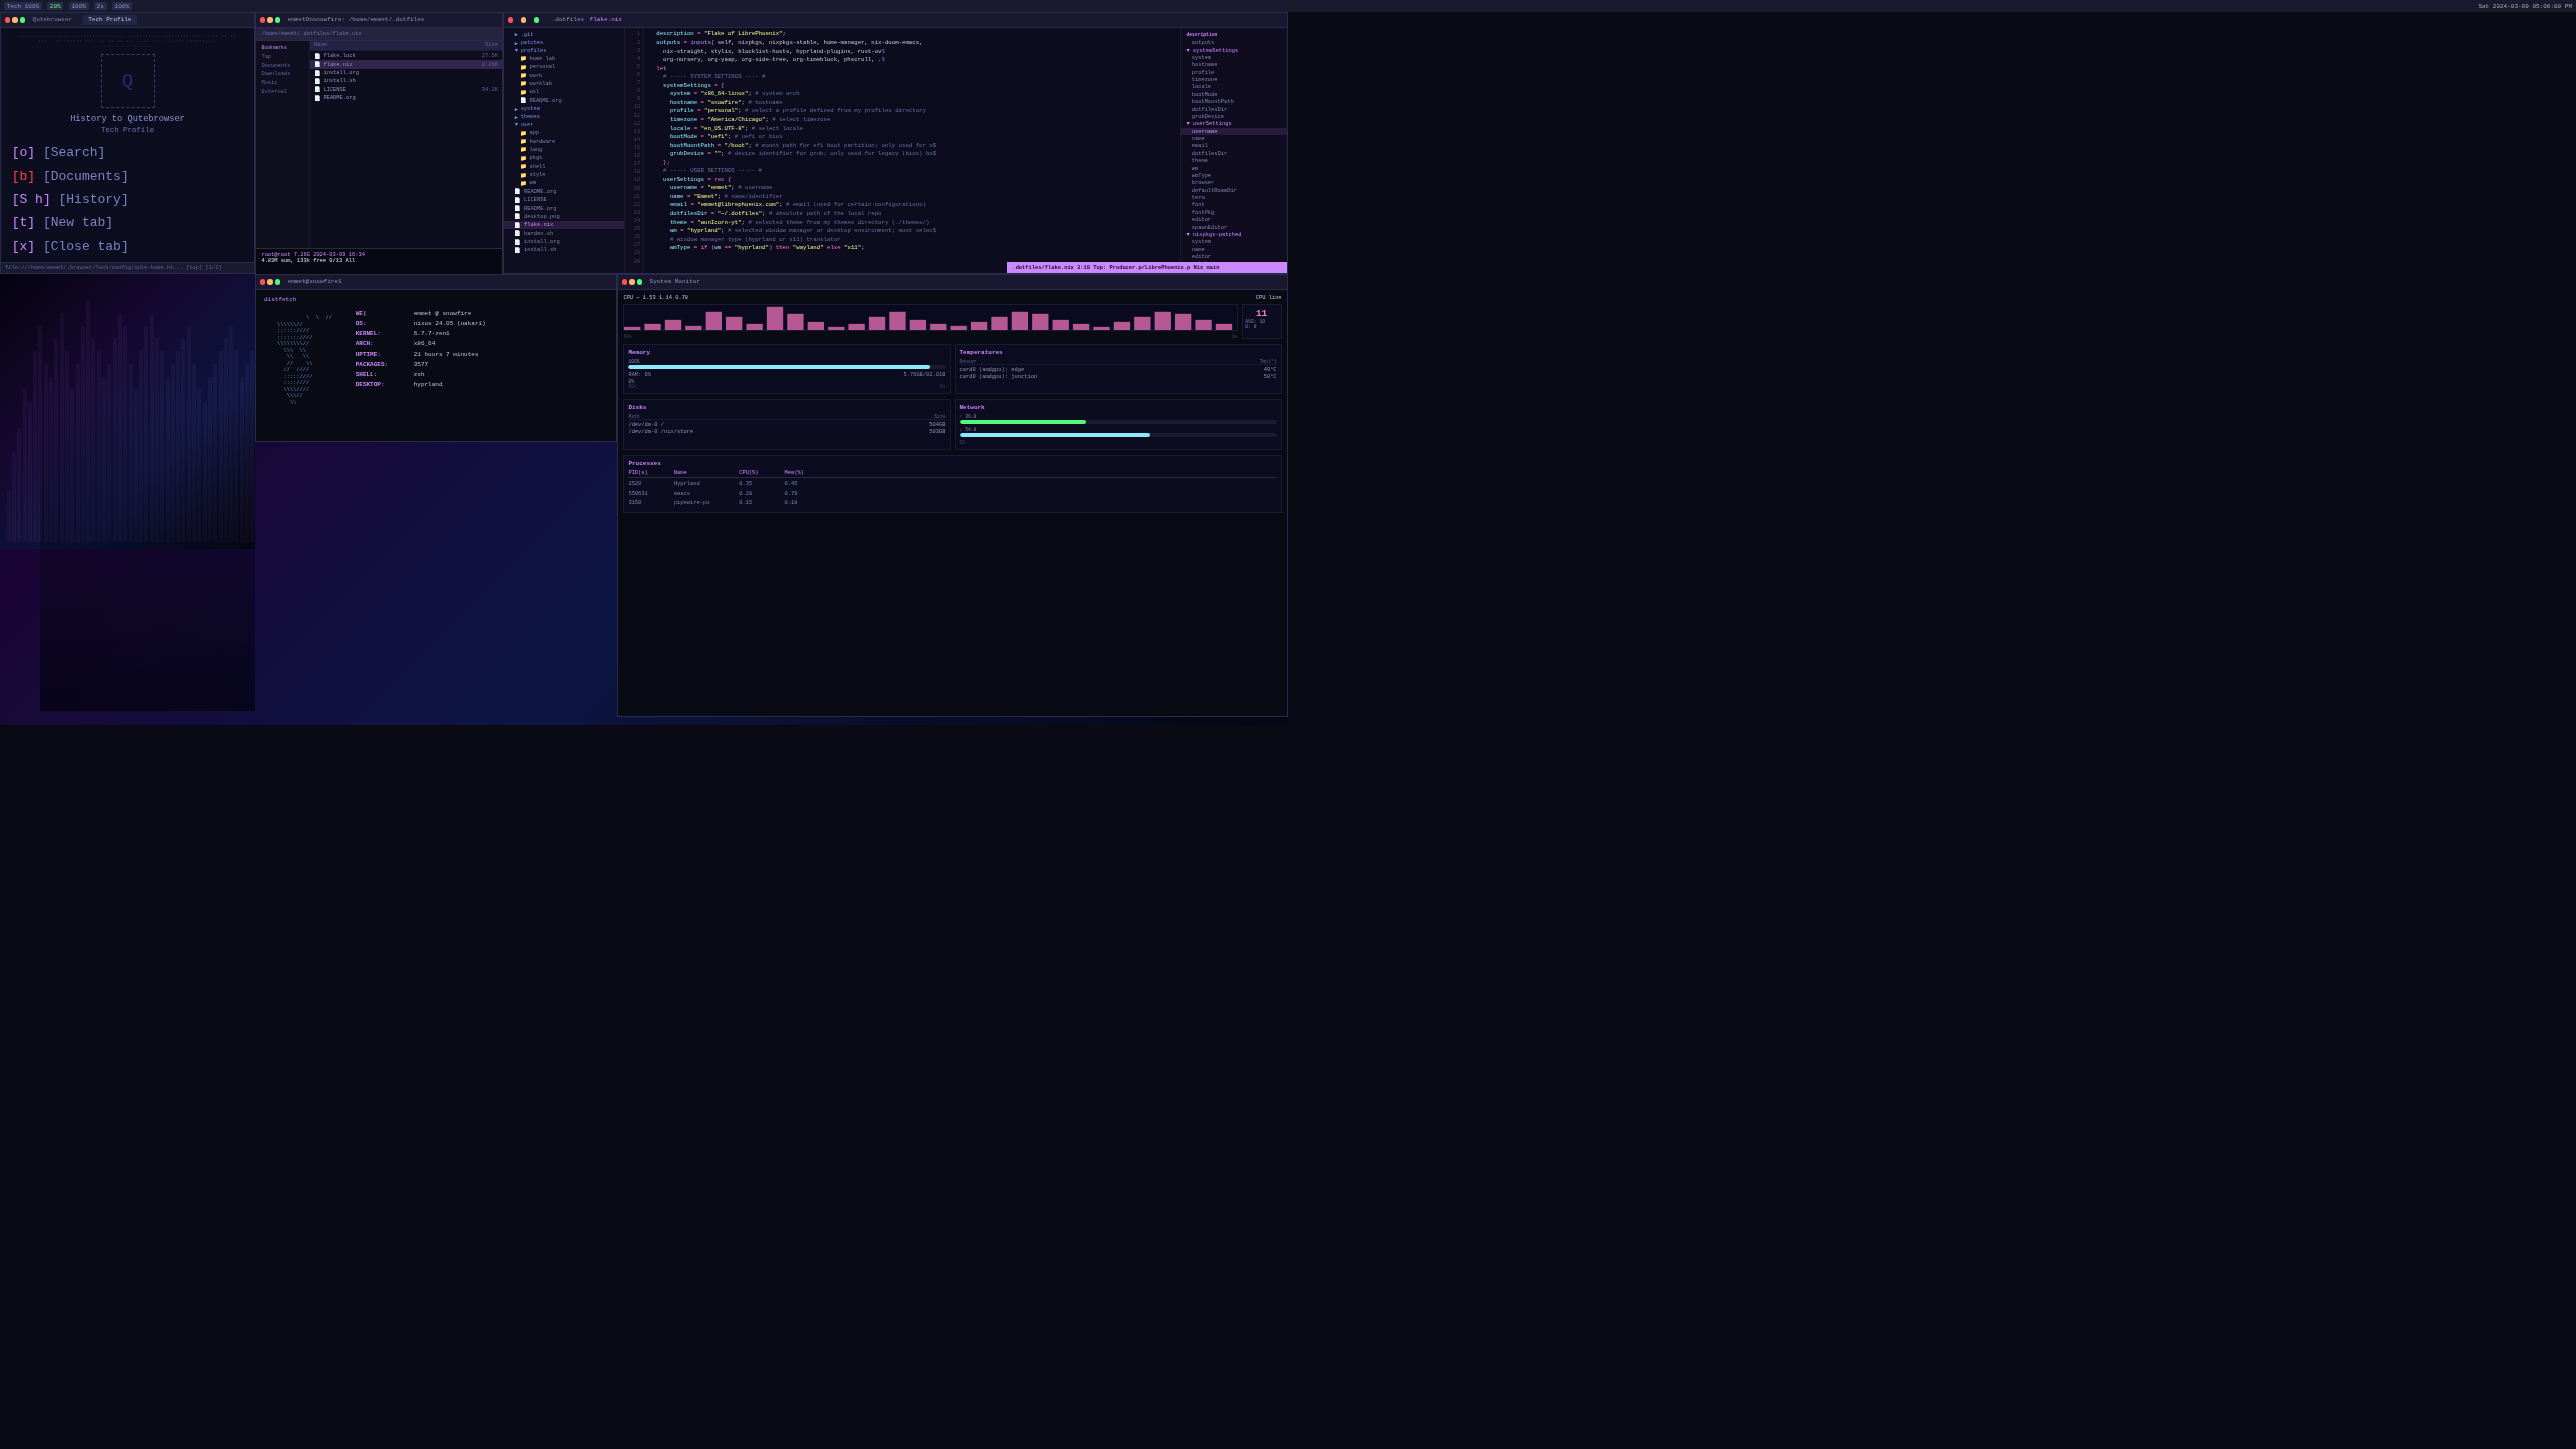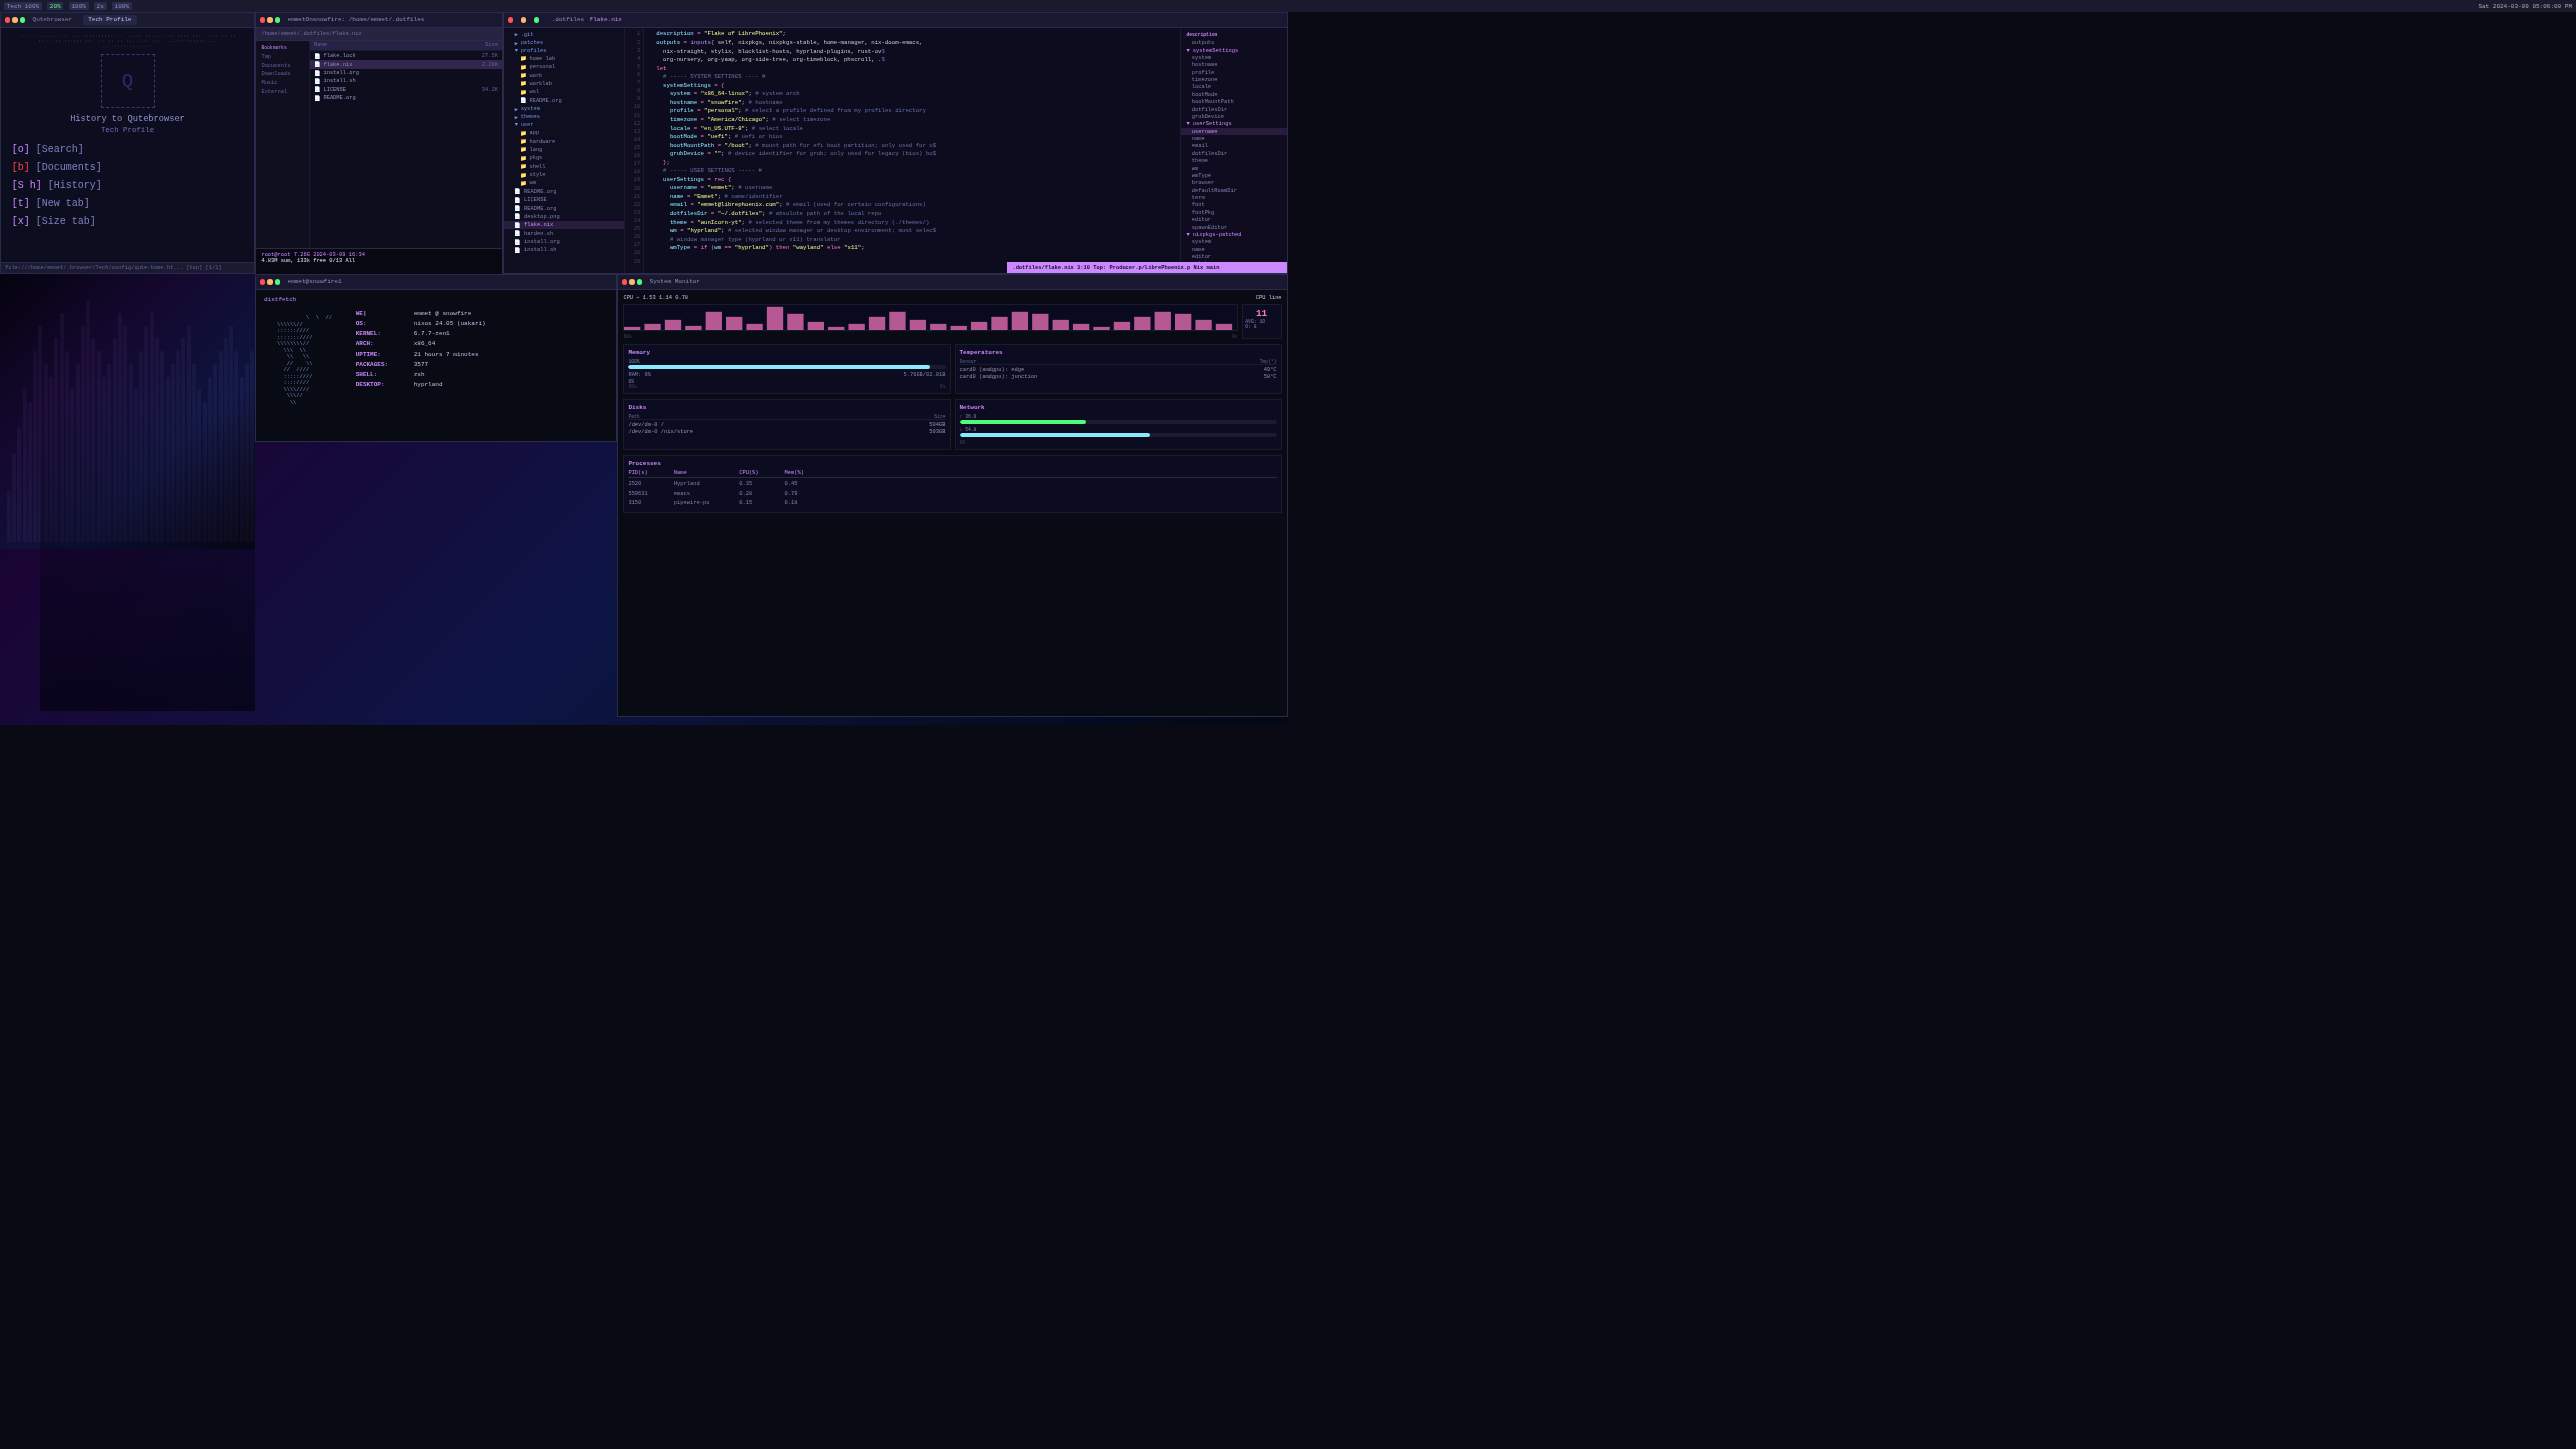--- a/index.html
+++ b/index.html
@@ -136,21 +136,21 @@
     .qute-welcome {
       font-size: 8.7px;
       color: #9090d0;
       margin-bottom: 2.7px;
     }
     .qute-profile {
       font-size: 7.4px;
       color: #7070b0;
       margin-bottom: 6.7px;
     }
-    .qute-menu { width: 100%; font-size: 10px; line-height: 1.8; }
+    .qute-menu { width: 100%; font-size: 13px; line-height: 1.8; }
     .qute-menu-item { color: #6060a0; }
     .qute-menu-item .key { color: #cc88ff; }
     .qute-menu-item .label { color: #8080c0; }
     .qute-menu-item.active { color: #ff6666; }
     .qute-menu-item.active .key { color: #ff4444; }
     .qute-statusline {
       position: absolute;
       bottom: 0; left: 0; right: 0;
       height: 10.7px;
       background: #1a1a30;
@@ -460,21 +460,21 @@
       <div class="qute-menu-item">
         <span class="key">[S h]</span>
         <span class="label"> [History]</span>
       </div>
       <div class="qute-menu-item">
         <span class="key">[t]</span>
         <span class="label"> [New tab]</span>
       </div>
       <div class="qute-menu-item">
         <span class="key">[x]</span>
-        <span class="label"> [Size tab]</span>
+        <span class="label"> [Close tab]</span>
       </div>
     </div>
   </div>
   <div class="qute-statusline">
     <span>file:///home/emmet/.browser/Tech/config/qute-home.ht... [top] [1/1]</span>
   </div>
 </div>
 
 <div id="q2" class="quadrant" style="position:absolute;left:255px;top:12px;width:248px;height:238px;">
   <div class="fm-titlebar">

